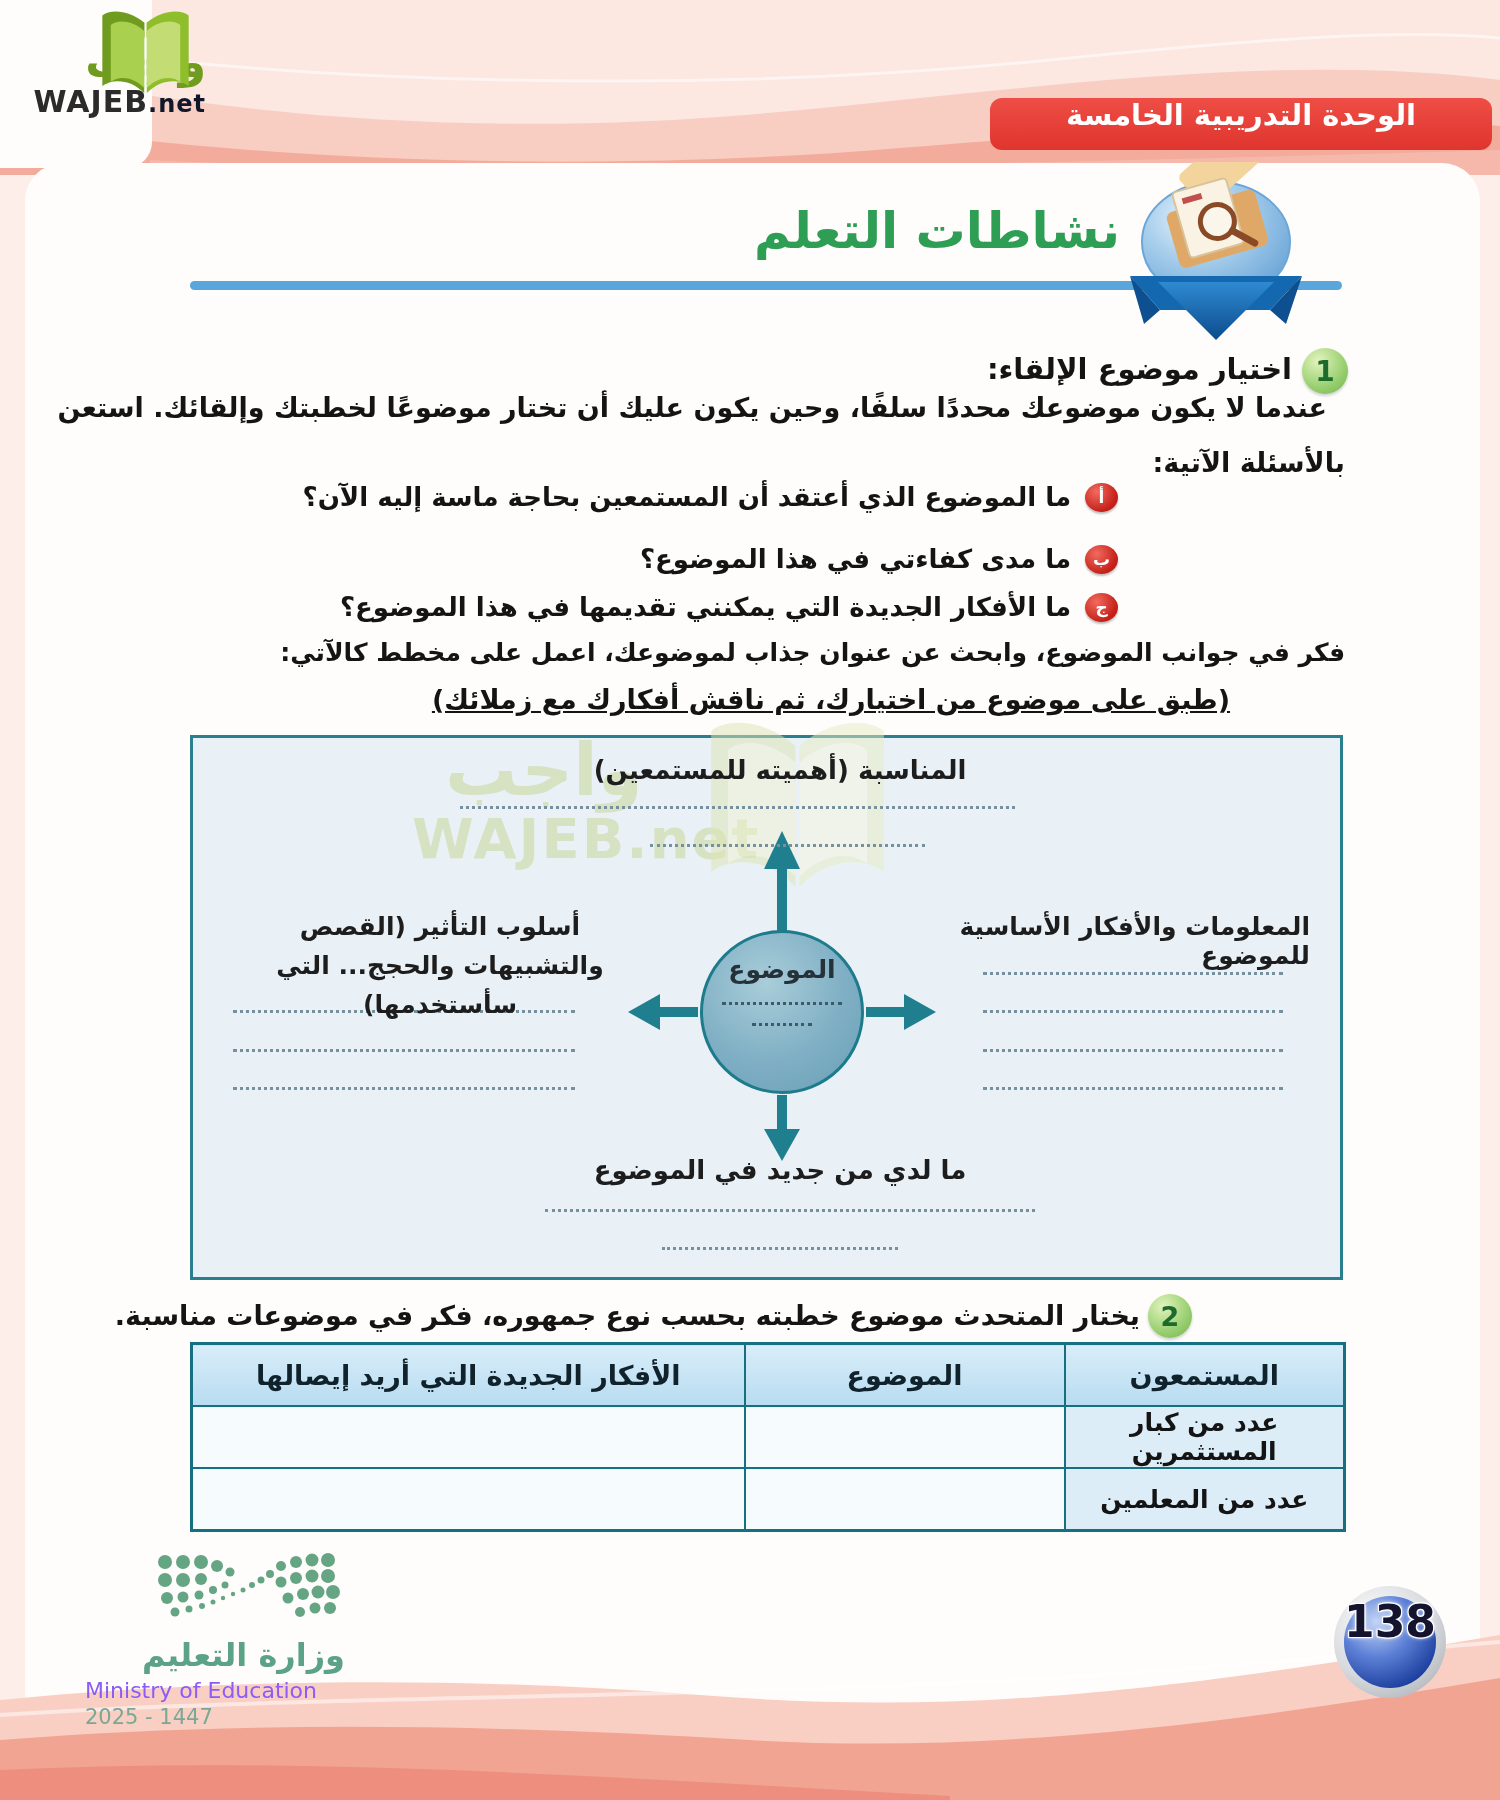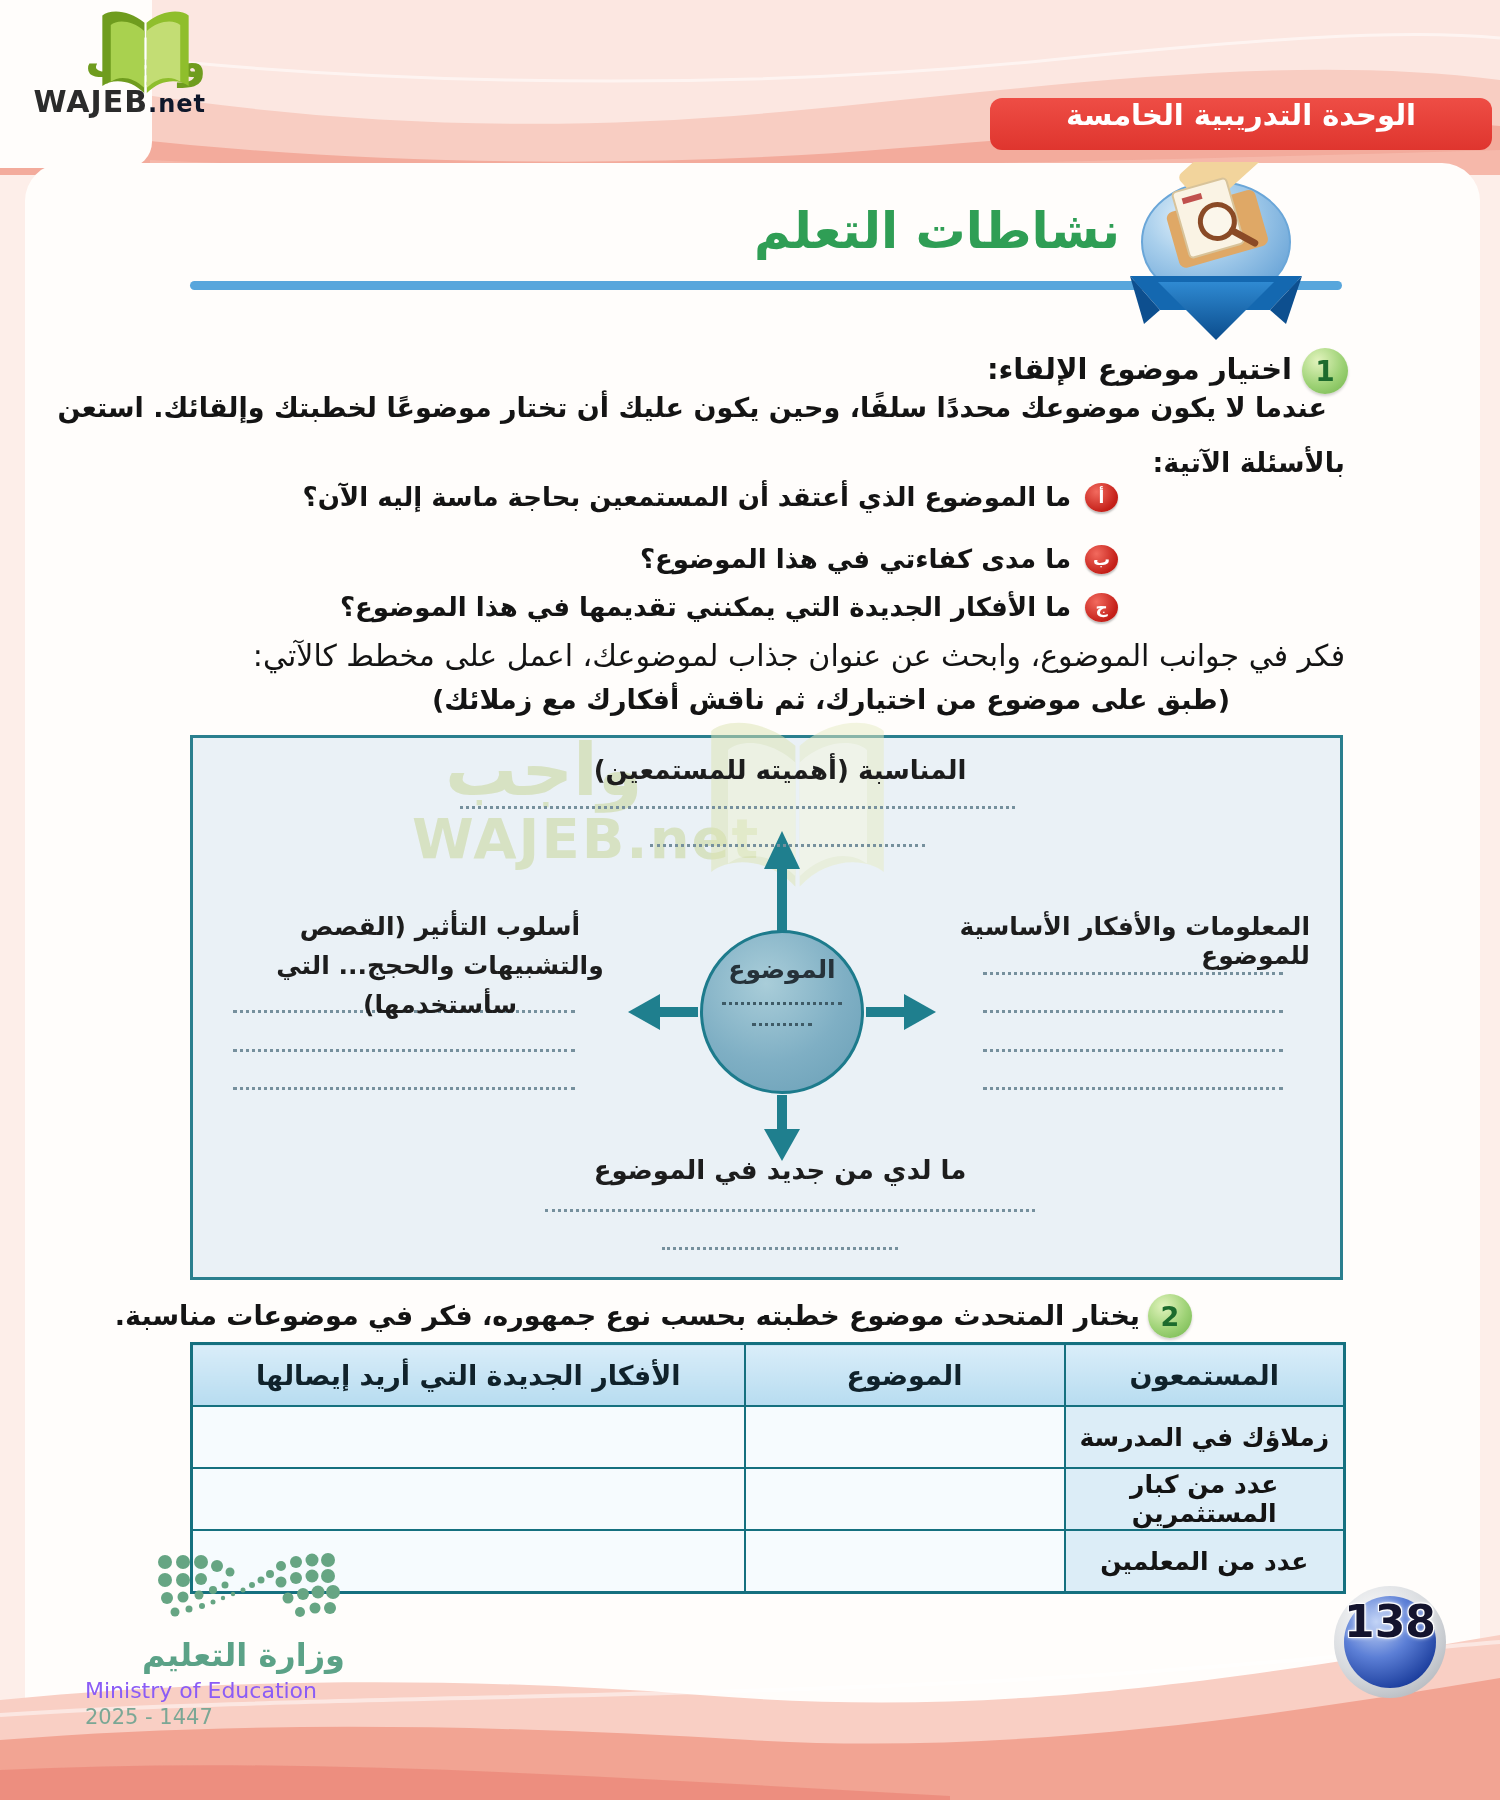--- a/index.html
+++ b/index.html
@@ -41,22 +41,22 @@
   #s1-p2{right:155px;top:447px;font-size:27px;font-weight:bold;z-index:3;}
   .bullet-row{right:382px;display:flex;flex-direction:row;align-items:center;gap:14px;z-index:3;}
   .bullet-badge{
     width:33px;height:29px;border-radius:50%;flex:0 0 auto;
     background:radial-gradient(circle at 35% 30%,#f26a5e,#c41f18 70%);
     display:flex;align-items:center;justify-content:center;
     color:#fff;font-size:17px;font-weight:bold;box-shadow:0 2px 2px rgba(0,0,0,.25);
   }
   .bullet-text{font-size:26px;font-weight:bold;white-space:nowrap;}
   #bullet-a{top:482px;} #bullet-b{top:544px;} #bullet-c{top:592px;}
-  #s1-instruction{right:155px;top:638px;font-size:30px;font-weight:normal;z-index:3;}
-  #s1-note{right:270px;top:684px;font-size:27px;font-weight:bold;z-index:3;}
+  #s1-instruction{right:155px;top:638px;font-size:25px;font-weight:bold;z-index:3;}
+  #s1-note{right:270px;top:684px;font-size:27px;font-weight:bold;z-index:3;text-decoration:underline;}
   
   #diagram-box{left:190px;top:735px;width:1153px;height:545px;background:#eaf1f6;border:3px solid #2a7f8e;box-sizing:border-box;z-index:2;}
   .dg-label{position:absolute;font-weight:bold;color:#1d1d1d;z-index:5;}
   #dg-top-label{left:580px;top:755px;width:400px;text-align:center;font-size:26px;}
   #dg-right-label{left:950px;top:912px;width:360px;text-align:right;font-size:25px;}
   #dg-left-label{left:250px;top:908px;width:380px;text-align:center;font-size:25px;line-height:1.55;}
   #dg-bottom-label{left:580px;top:1155px;width:400px;text-align:center;font-size:26px;}
   .dotted{position:absolute;border-bottom:3px dotted #76909d;z-index:4;height:0;}
   #dg-circle{
     left:700px;top:930px;width:164px;height:164px;border-radius:50%;z-index:5;
@@ -242,25 +242,20 @@
   <colgroup>
       <col style="width:280px">
       <col style="width:320px">
       <col style="width:553px">
     </colgroup>
   <tbody>
       <tr>
     <th>المستمعون</th>
     <th>الموضوع</th>
     <th>الأفكار الجديدة التي أريد إيصالها</th>
-  </tr>
-  <tr>
-    <td class="aud">زملاؤك في المدرسة</td>
-    <td></td>
-    <td></td>
   </tr>
   <tr>
     <td class="aud">عدد من كبار المستثمرين</td>
     <td></td>
     <td></td>
   </tr>
   <tr>
     <td class="aud">عدد من المعلمين</td>
     <td></td>
     <td></td>

